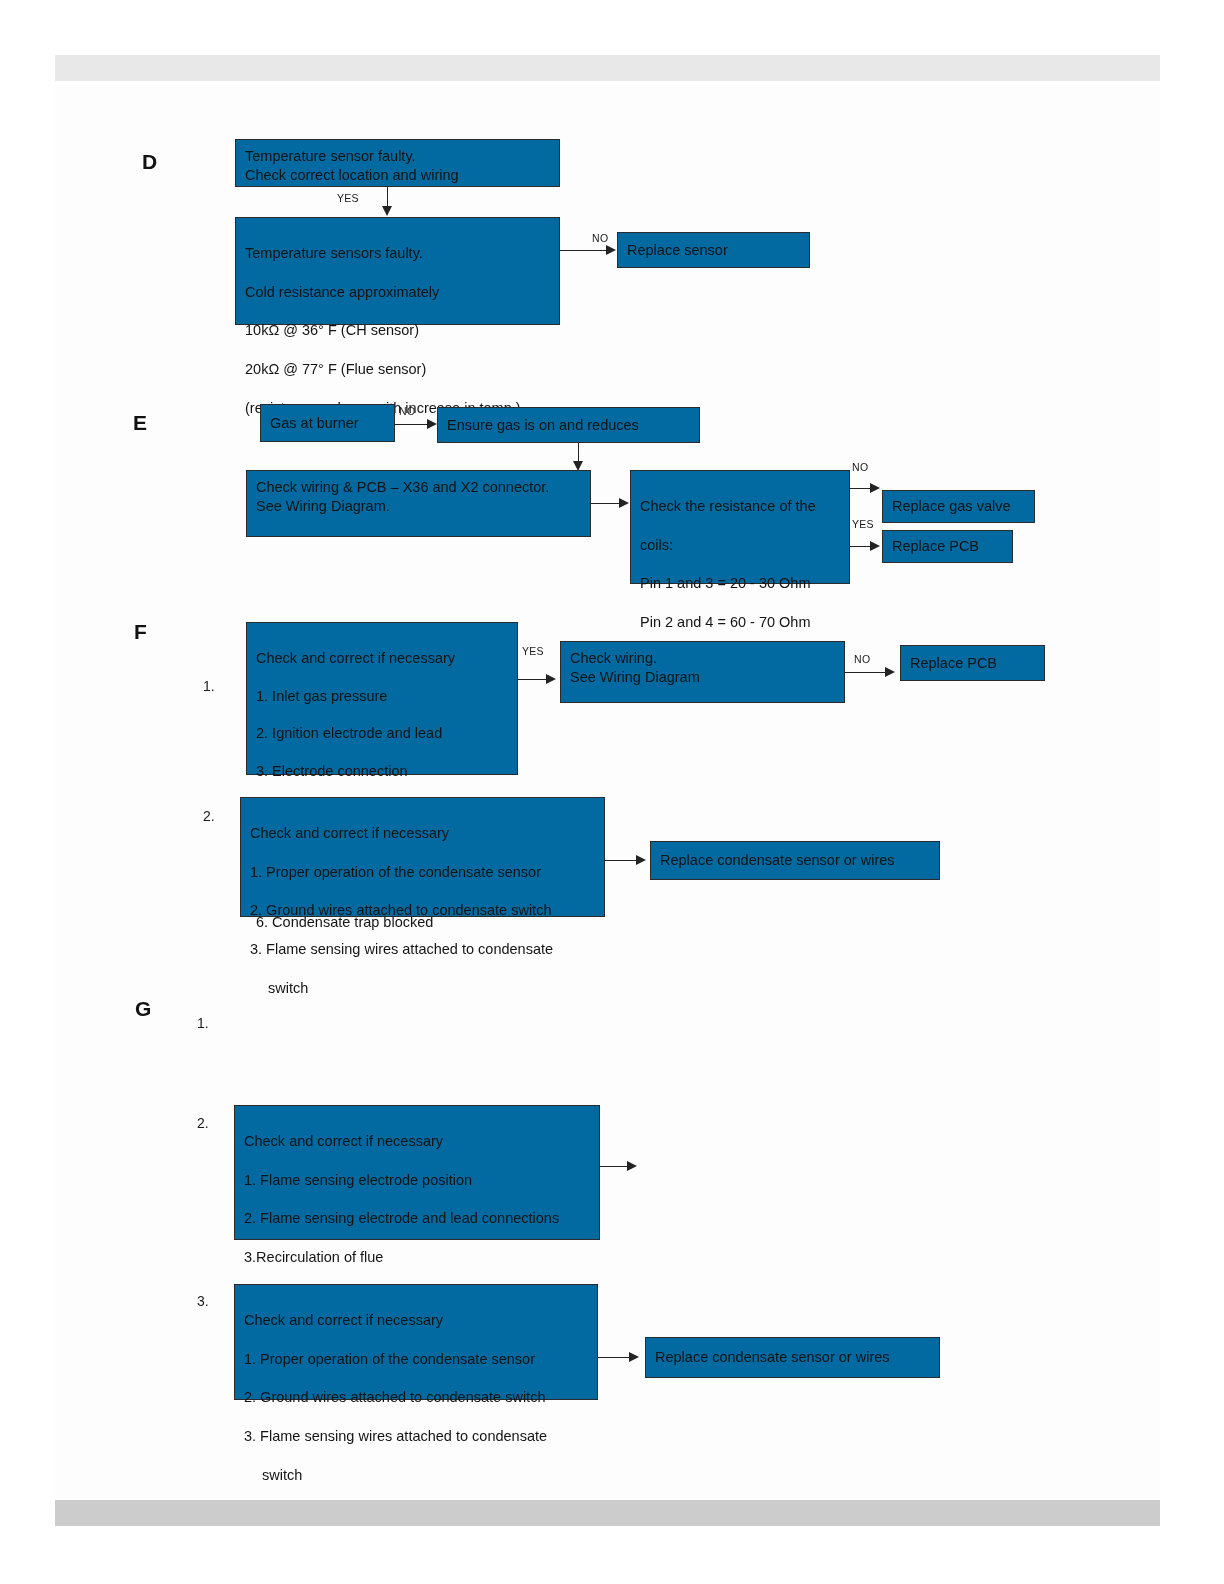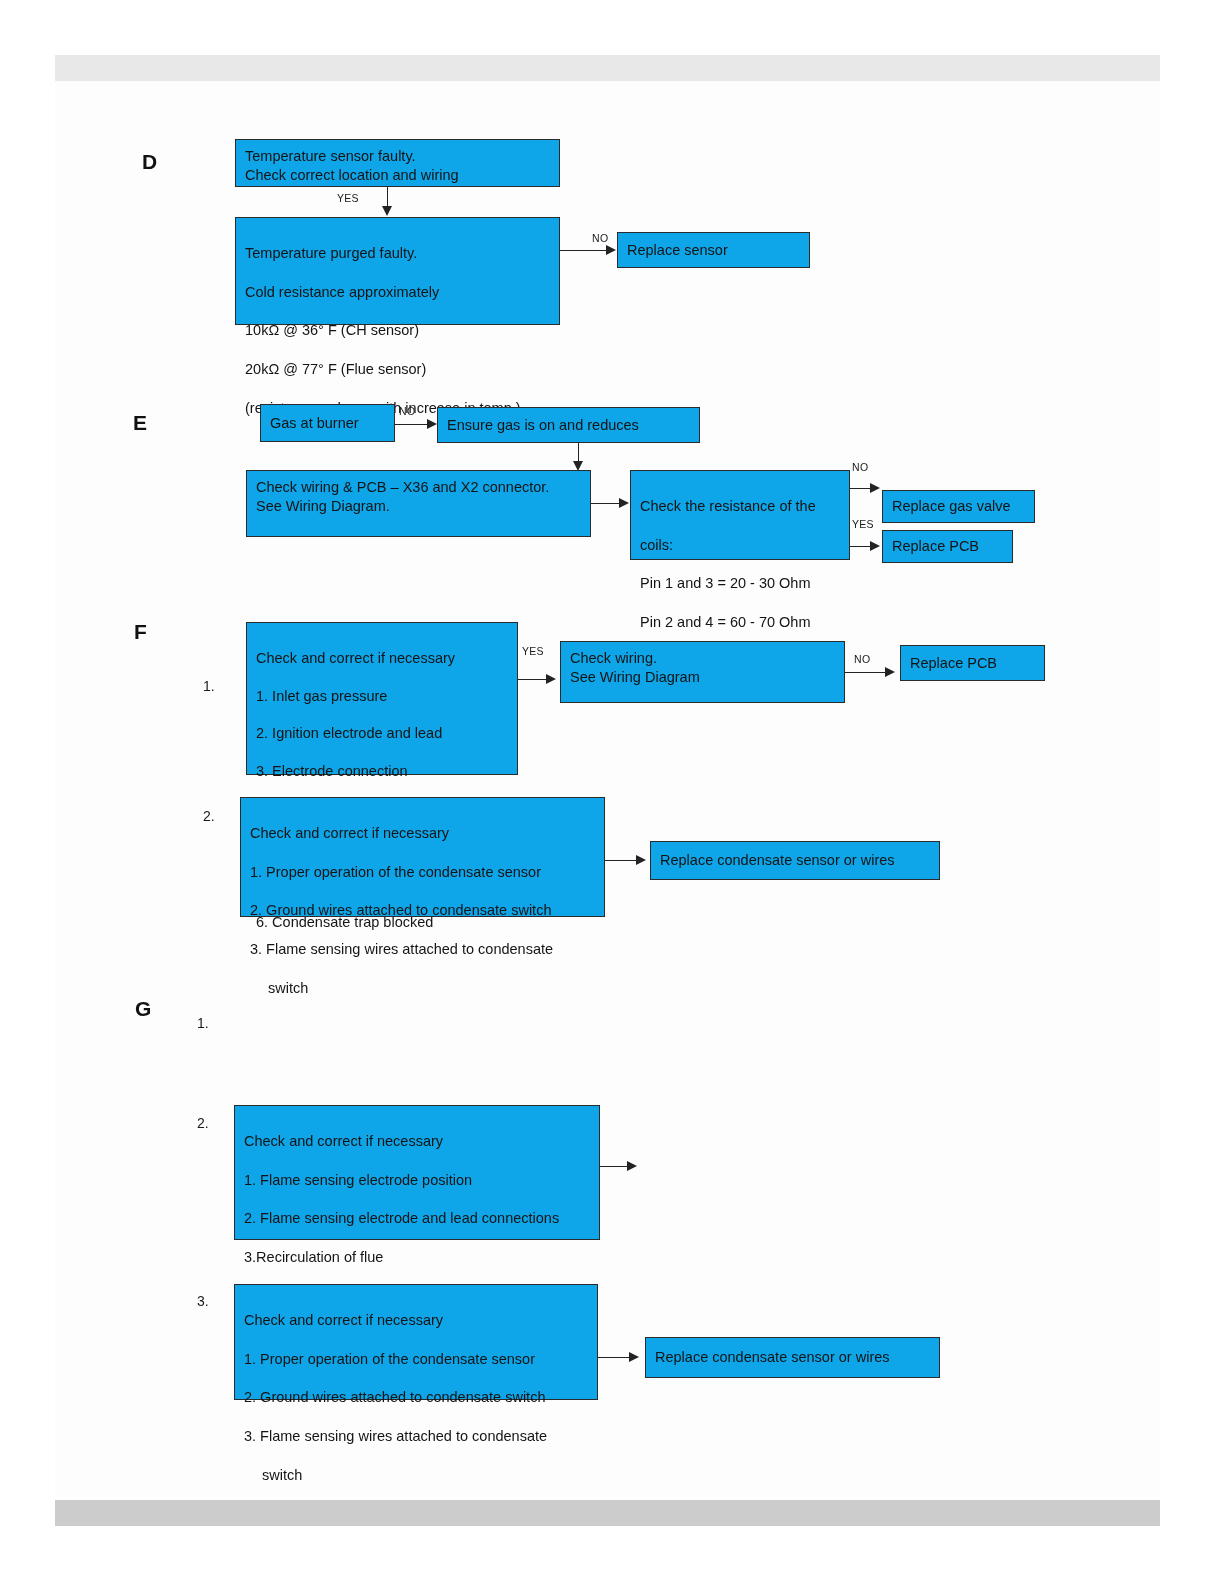--- a/index.html
+++ b/index.html
@@ -39,21 +39,21 @@
   .num-marker {
     position:absolute;
     font-size:14px;
     color:#1a1a1a;
   }
 
   
   .box {
     position:absolute;
     border:1.6px solid #2b2b2b;
-    background:#0ea5e9;
+    background:#0369a1;
     box-sizing:border-box;
     font-size:14.5px;
     line-height:1.30;
     color:#141414;
     padding:7px 9px;
     white-space:pre-line;
   }
   .box.center-v {
     display:flex; align-items:center;
   }
@@ -106,21 +106,21 @@
   <div class="sec-letter" style="left:142px; top:150px;">D</div>
 
   <div class="box" style="left:235px; top:139px; width:325px; height:48px;">Temperature sensor faulty.
 Check correct location and wiring</div>
 
   <div class="vline" style="left:387px; top:187px; height:21px;"></div>
   <div class="arrow-d" style="left:382px; top:206px;"></div>
   <div class="edge-label" style="left:337px; top:192px;">YES</div>
 
   <div class="box tall-line" style="left:235px; top:217px; width:325px; height:108px;">
-    <span class="ln">Temperature purged faulty.</span>
+    <span class="ln">Temperature sensors faulty.</span>
     <span class="ln">Cold resistance approximately</span>
     <span class="ln">10kΩ @ 36° F (CH sensor)</span>
     <span class="ln">20kΩ @ 77° F (Flue sensor)</span>
     <span class="ln">(resistance reduces with increase in temp.)</span>
   </div>
 
   <div class="hline" style="left:560px; top:250px; width:48px;"></div>
   <div class="arrow-r" style="left:606px; top:245px;"></div>
   <div class="edge-label" style="left:592px; top:232px;">NO</div>
 
@@ -138,21 +138,21 @@
 
   <div class="vline" style="left:578px; top:443px; height:20px;"></div>
   <div class="arrow-d" style="left:573px; top:461px;"></div>
 
   <div class="box" style="left:246px; top:470px; width:345px; height:67px;">Check wiring &amp; PCB – X36 and X2 connector.
 See Wiring Diagram.</div>
 
   <div class="hline" style="left:591px; top:503px; width:30px;"></div>
   <div class="arrow-r" style="left:619px; top:498px;"></div>
 
-  <div class="box tall-line" style="left:630px; top:470px; width:220px; height:90px;">
+  <div class="box tall-line" style="left:630px; top:470px; width:220px; height:114px;">
     <span class="ln">Check the resistance of the</span>
     <span class="ln">coils:</span>
     <span class="ln">Pin 1 and 3 = 20 - 30 Ohm</span>
     <span class="ln">Pin 2 and 4 = 60 - 70 Ohm</span>
   </div>
 
   <div class="hline" style="left:850px; top:488px; width:22px;"></div>
   <div class="arrow-r" style="left:870px; top:483px;"></div>
   <div class="edge-label" style="left:852px; top:461px;">NO</div>
 

